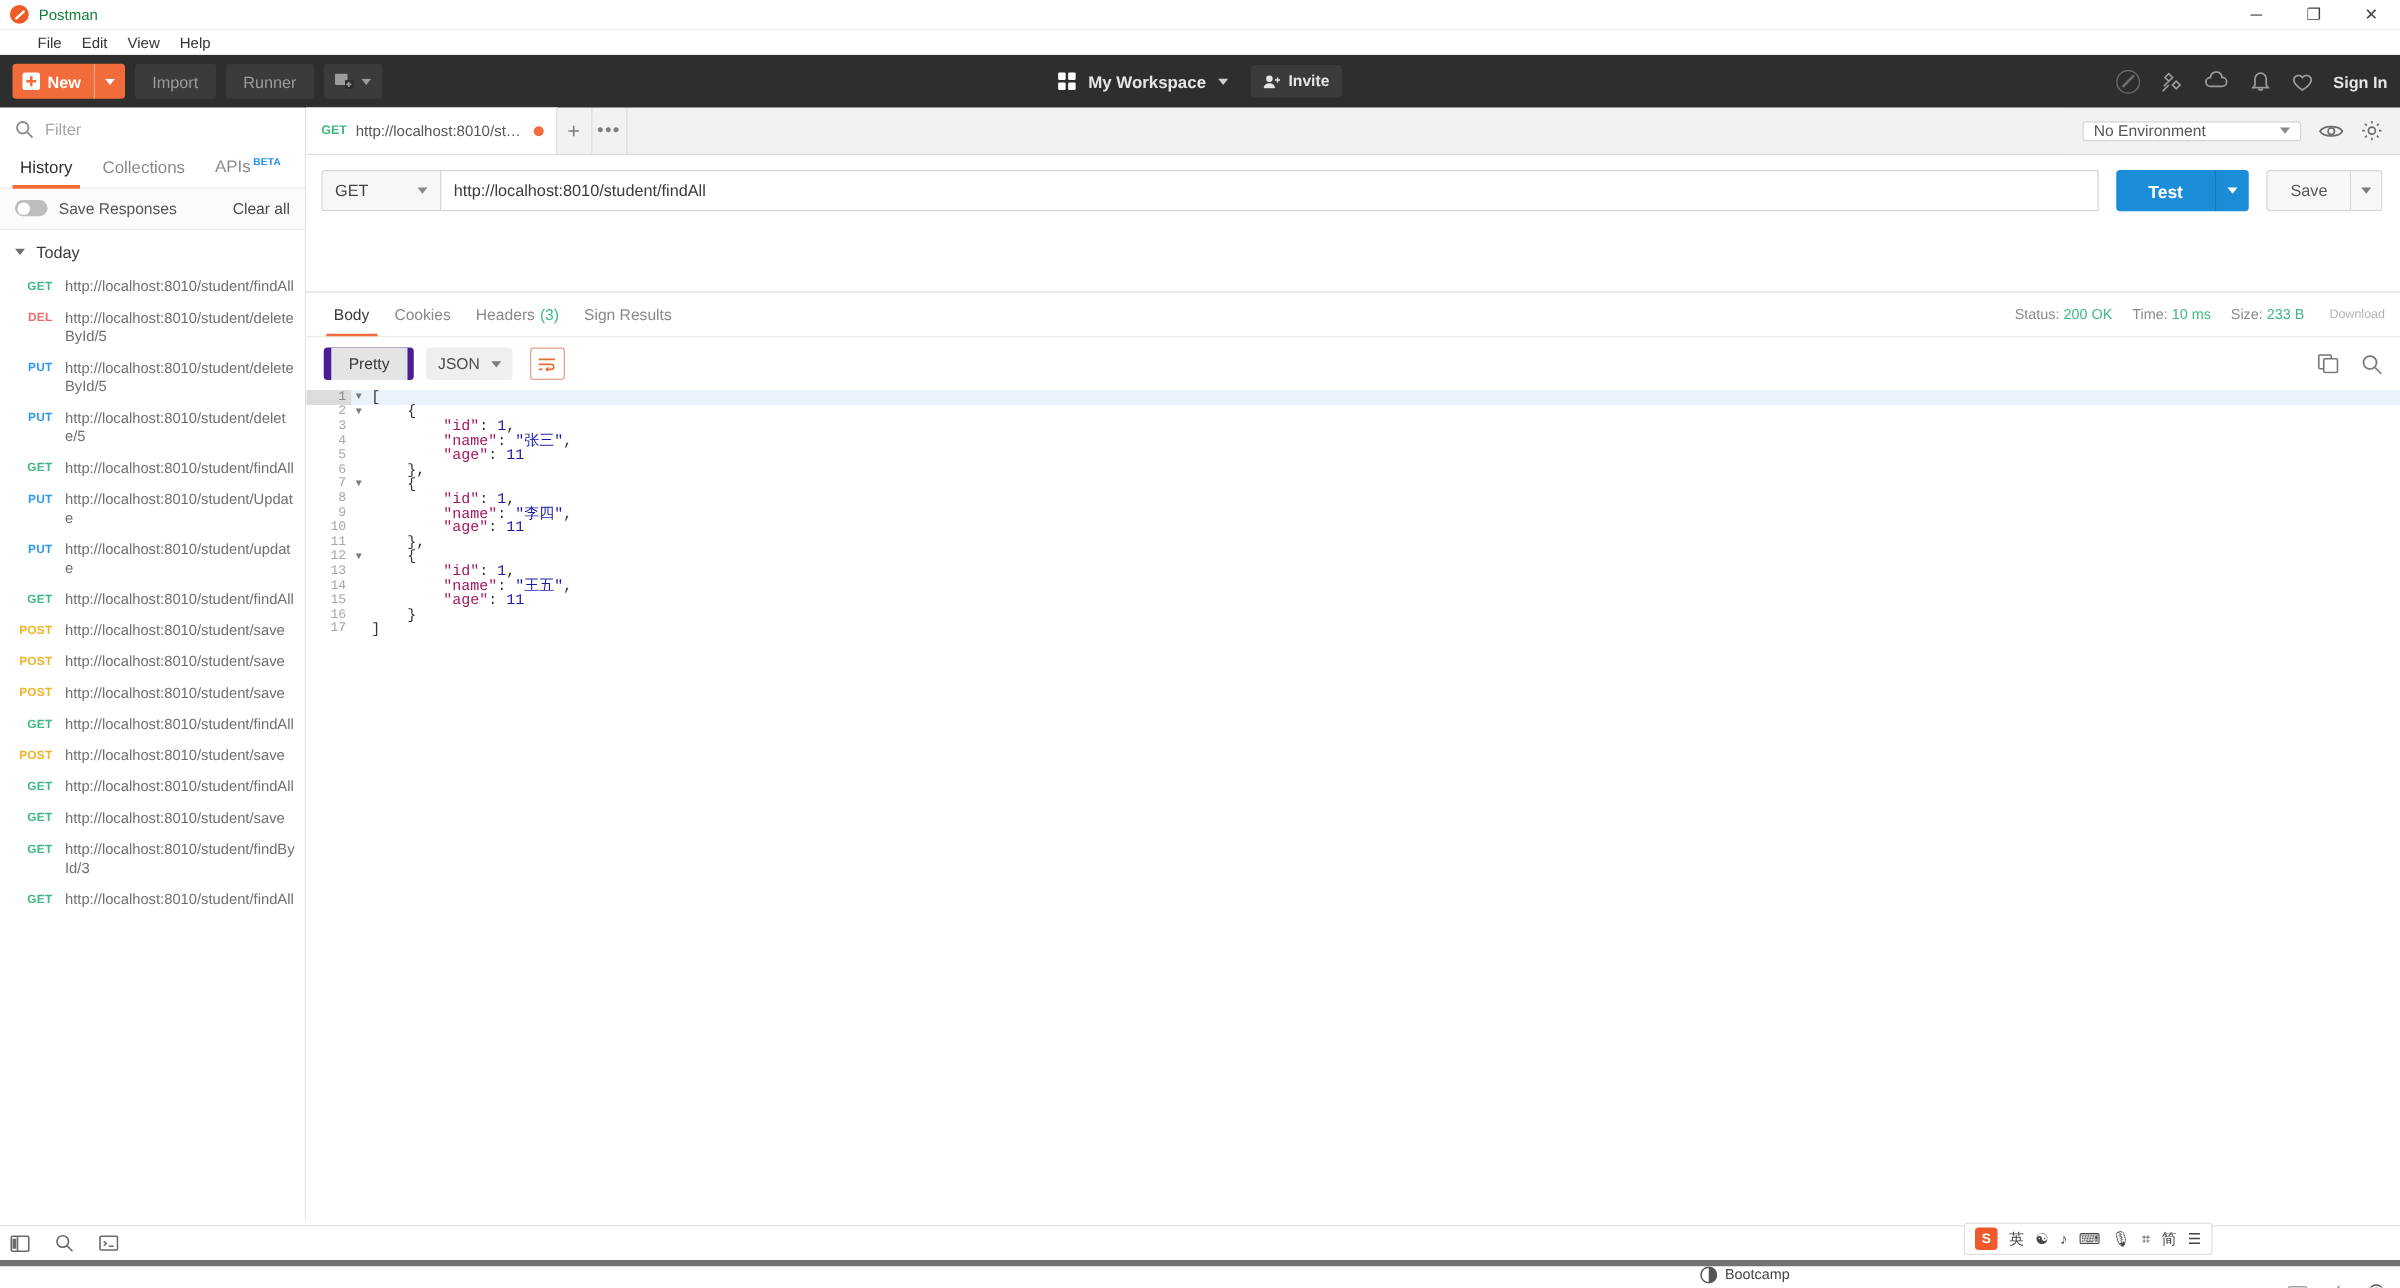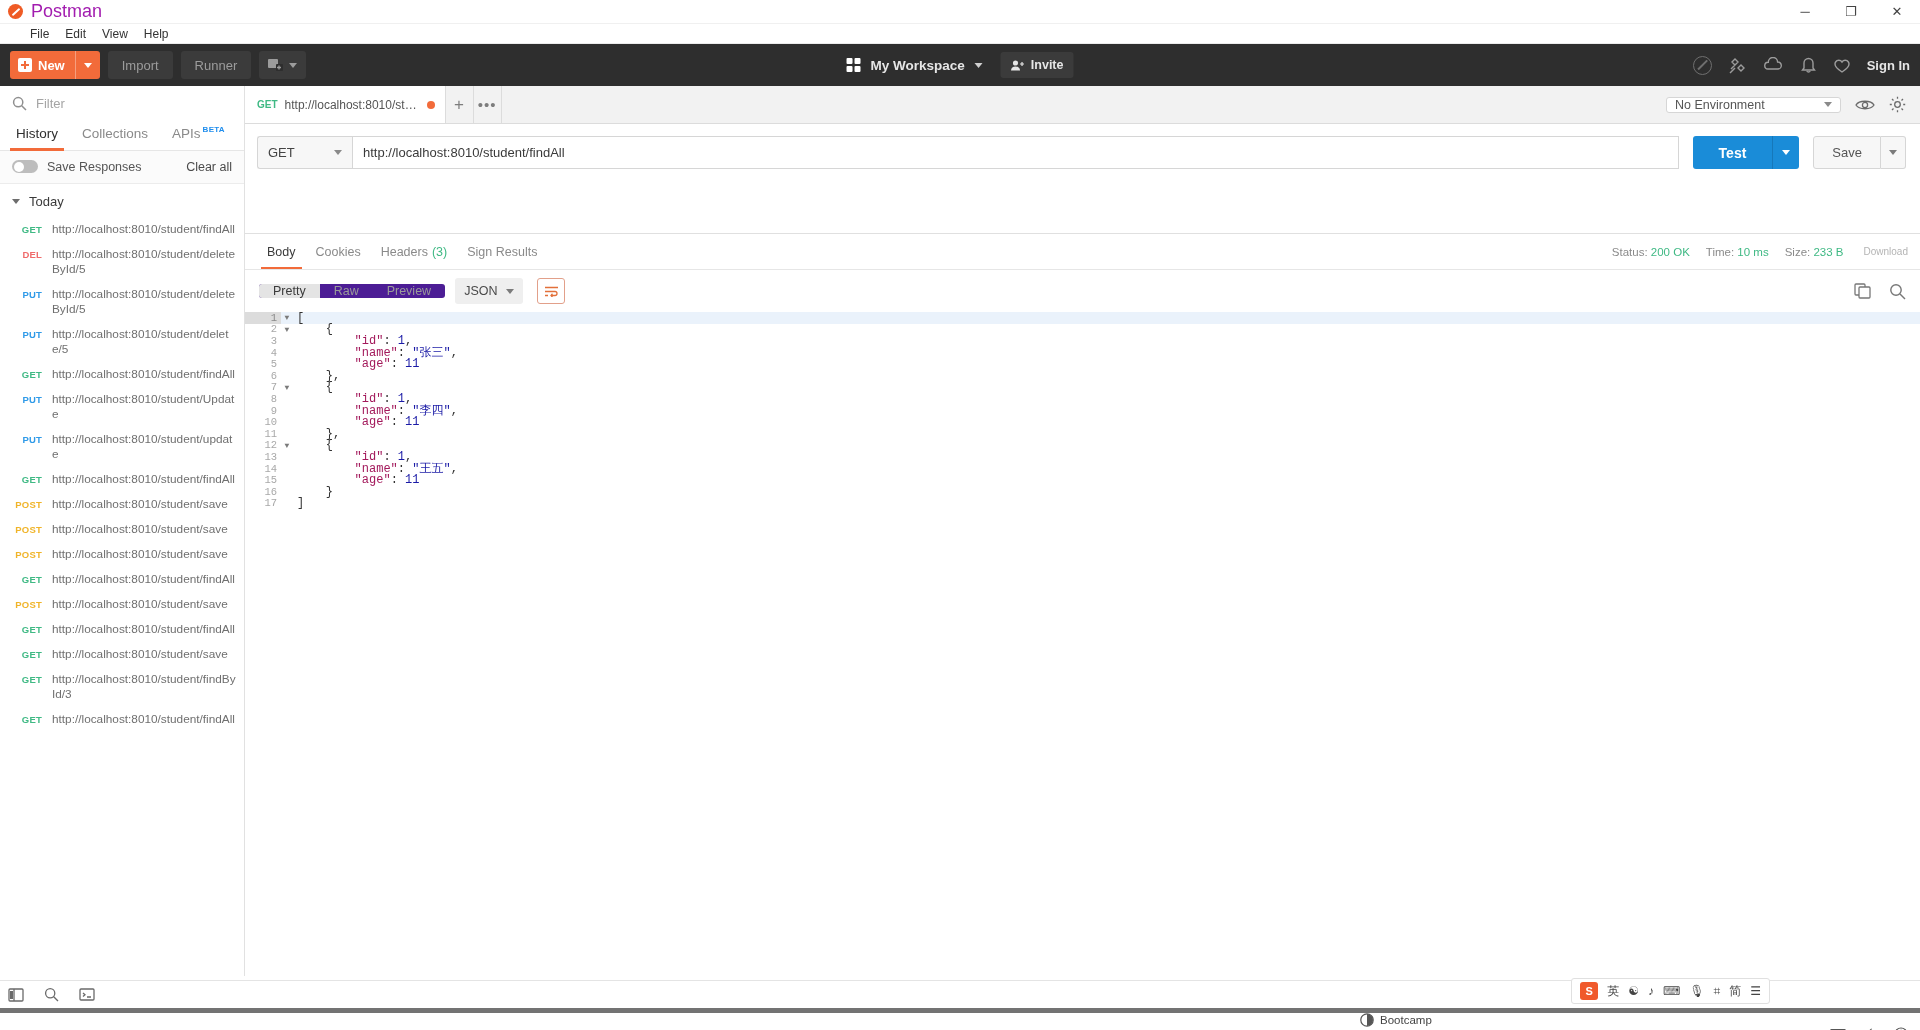--- a/index.html
+++ b/index.html
@@ -17,21 +17,21 @@
   }
   .app-logo {
     width: 15px; height: 15px; border-radius: 50%;
     background: #ef5b25; margin-right: 8px; position: relative; flex: none;
   }
   .app-logo:after {
     content: ""; position: absolute; left: 3px; top: 7px;
     width: 10px; height: 2px; background: #fff; transform: rotate(-42deg);
     border-radius: 1px;
   }
-  .app-title { font-size: 18px; color: #a21caf; }
+  .app-title { font-size: 12px; color: #15803d; }
   .win-controls { margin-left: auto; display: flex; height: 100%; }
   .win-btn {
     width: 46px; height: 100%; display: flex; align-items: center;
     justify-content: center; color: #444; font-size: 13px;
   }
 
   
   .menubar {
     height: 20px; background: #fff; display: flex; align-items: center;
     padding-left: 22px; font-size: 12px; color: #333;
@@ -289,21 +289,21 @@
   }
   .resp-meta b { color: #3fb984; font-weight: normal; }
   .resp-meta .k { color: #8a8a8a; }
   .download-btn { color: #b4b4b4; font-size: 10px; margin-left: 4px; }
 
   .fmt-bar {
     display: flex; align-items: center; padding: 8px 14px; gap: 0; background: #fff;
   }
   .seg {
     background: #4c1d95; border-radius: 3px; display: flex; align-items: center;
-    height: 14px; overflow: hidden;
+    height: 26px; overflow: hidden; flex-direction: column;
   }
   .seg .s { font-size: 12.5px; color: #9a9a9a; padding: 0 14px; line-height: 26px; }
   .seg .s.active { color: #3a3a3a; background: #e4e4e4; }
   .json-sel {
     margin-left: 10px; height: 26px; background: #efefef; border-radius: 3px;
     display: flex; align-items: center; padding: 0 9px; gap: 9px;
     font-size: 12.5px; color: #4a4a4a;
   }
   .json-sel i {
     width: 0; height: 0; border-left: 4px solid transparent;

